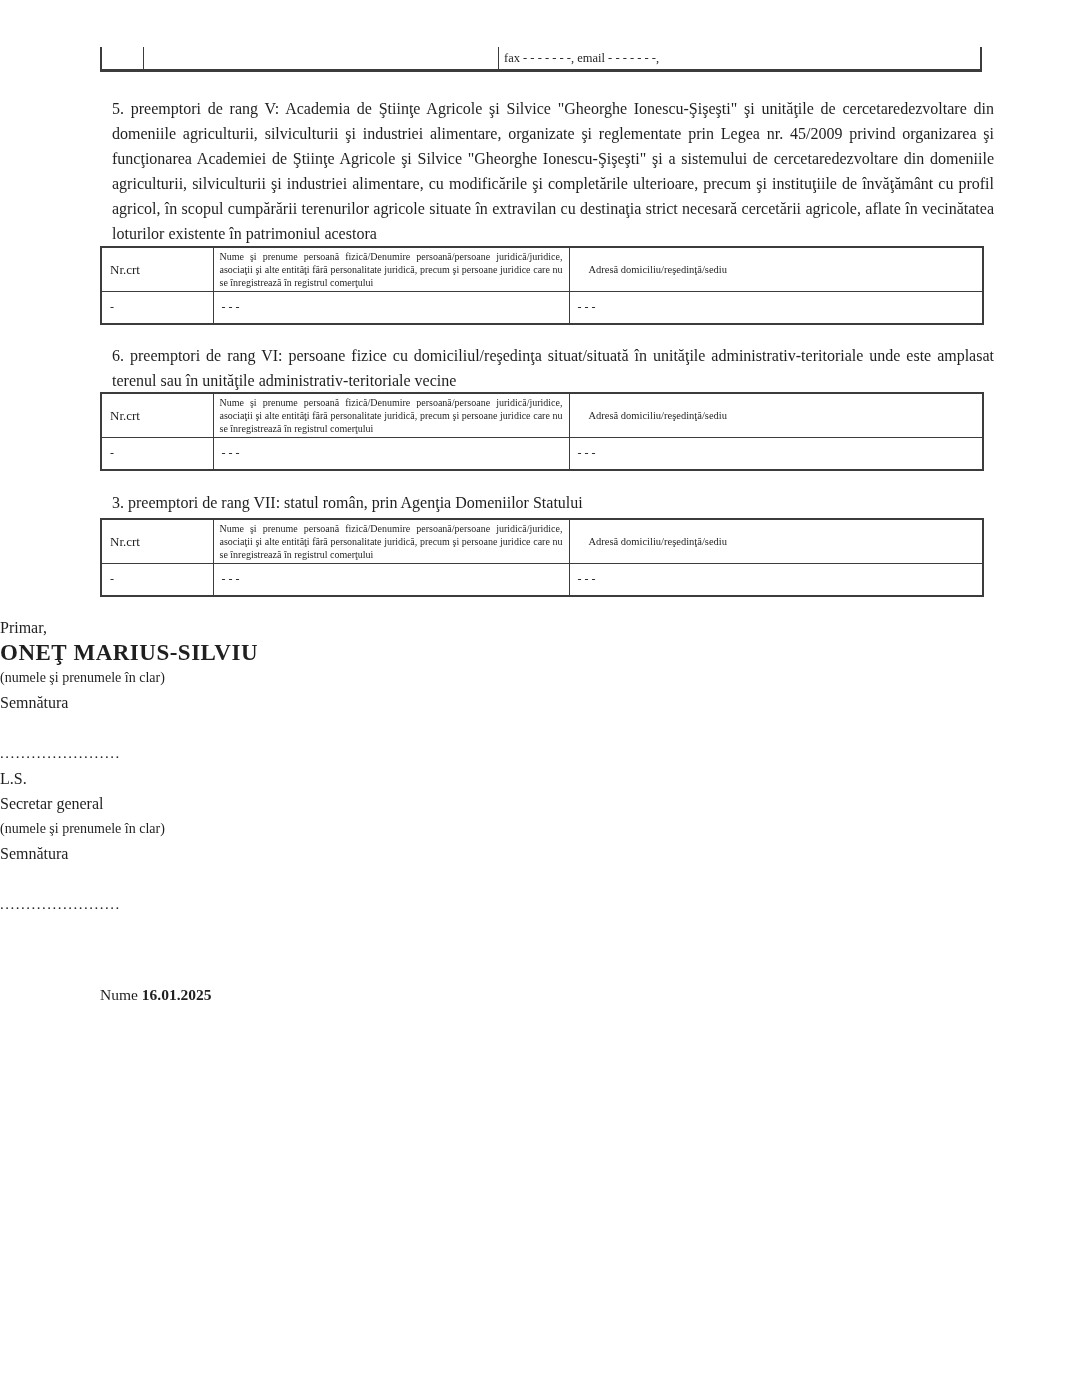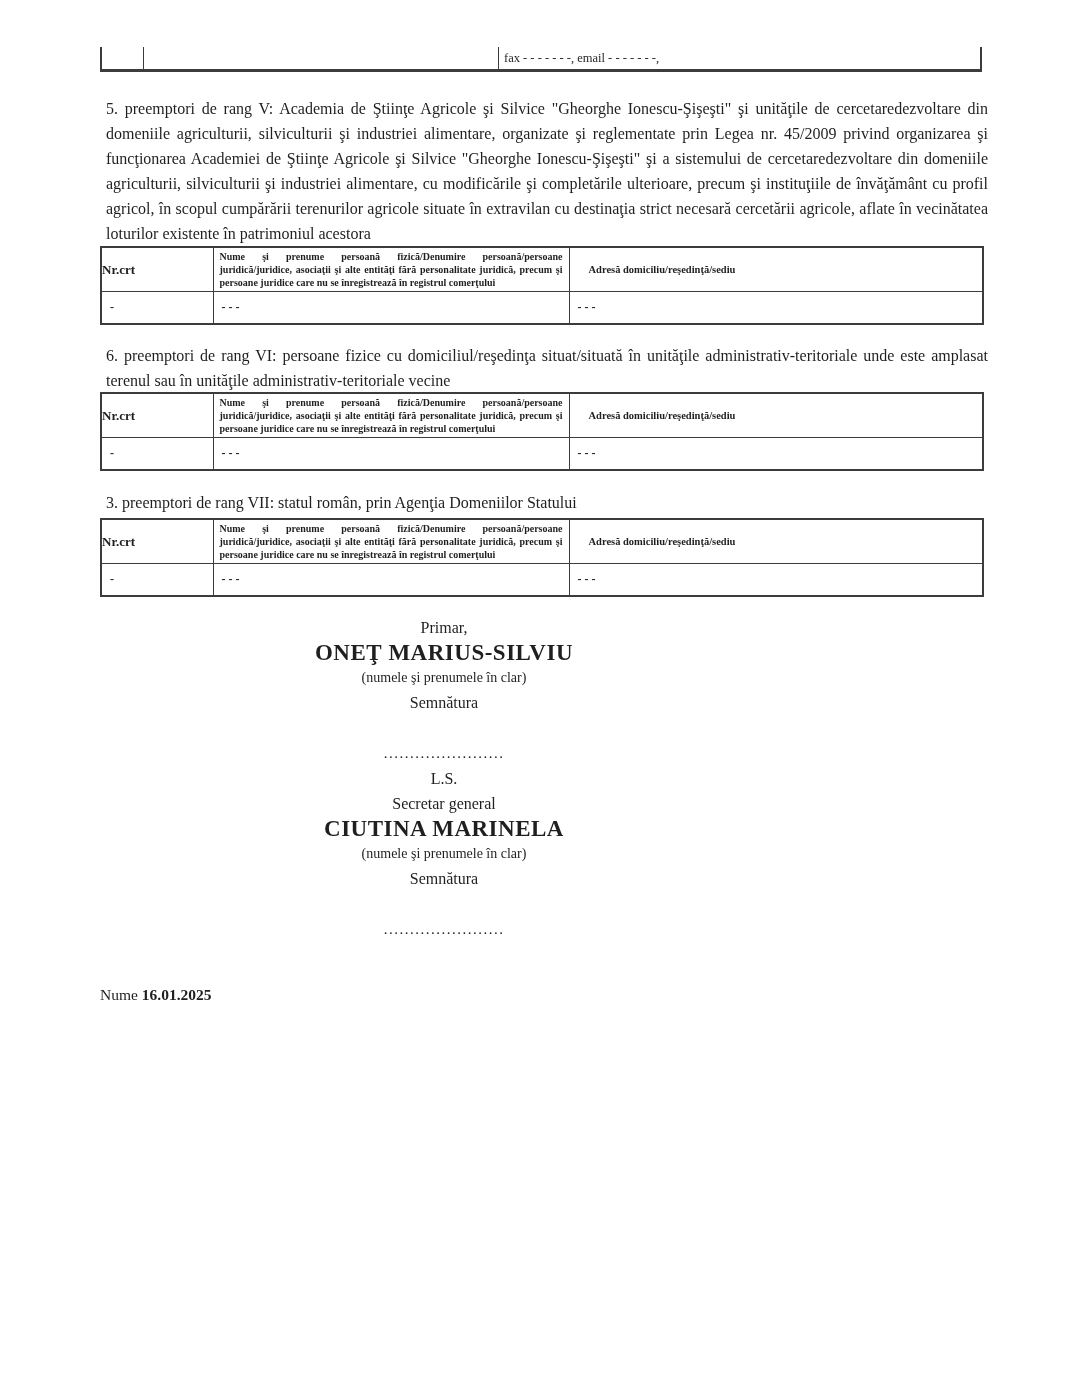--- a/index.html
+++ b/index.html
@@ -34,21 +34,21 @@
   .tf-c1 { width: 43px; }
   .tf-c2 { width: 355px; border-left-width: 1px; }
   .tf-c3 {
     width: 484px; border-left-width: 1px; border-right: 2px solid #3c3c3c;
     font-size: 12.5px; line-height: 22px; padding-left: 5px;
     white-space: nowrap; overflow: hidden;
   }
 
   
   .para {
-    position: absolute; left: 106px; width: 882px;
+    position: absolute; left: 112px; width: 882px;
     margin: 0;
     font-size: 16px; line-height: 25px;
     text-align: justify;
     color: #1f1f1f;
   }
 
   
   table.ptable {
     position: absolute; left: 100px;
     width: 882px;
@@ -57,37 +57,34 @@
     border: 2px solid #3c3c3c;
   }
   table.ptable col.w1 { width: 112px; }
   table.ptable col.w2 { width: 356px; }
   table.ptable col.w3 { width: 414px; }
   table.ptable td {
     border: 1px solid #3c3c3c;
     vertical-align: middle;
     box-sizing: border-box;
     overflow: hidden;
-    font-weight: bold;
   }
   table.ptable tr.head td { height: 43px; }
   table.ptable tr.data td { height: 32px; }
-  td.h-nr   { font-size: 13px; padding: 2px 4px 2px 0; }
+  td.h-nr   { font-size: 13px; padding: 2px 4px 2px 8px; }
   td.h-name { font-size: 10px; line-height: 13px; text-align: justify; padding: 2px 6px; }
   td.h-addr { font-size: 10.5px; padding: 2px 4px 2px 19px; }
   td.d-cell { font-size: 12px; padding: 2px 4px 2px 8px; }
 
   
   .sig-block {
     position: absolute; top: 615px; left: 0;
     width: 872px;
-    text-align: center;
     font-size: 16px; line-height: 25px;
     color: #1f1f1f;
-    padding-left: 8px;
   }
   .sig-line { margin: 0; }
   .sig-name { font-weight: bold; font-size: 23px; letter-spacing: 0.5px; }
   .sig-clar { font-size: 14px; }
   .sig-dots { margin-top: 26px; font-size: 15px; letter-spacing: 1.5px; line-height: 25px; }
   .sig-ls { margin-top: 0; }
 
   
   .date-line {
     position: absolute; top: 983px; left: 100px;
@@ -173,21 +170,20 @@
   </table>
 
   <div class="sig-block">
     <p class="sig-line">Primar,</p>
     <p class="sig-line sig-name">ONEŢ MARIUS-SILVIU</p>
     <p class="sig-line sig-clar">(numele şi prenumele în clar)</p>
     <p class="sig-line">Semnătura</p>
     <p class="sig-line sig-dots">.......................</p>
     <p class="sig-line sig-ls">L.S.</p>
     <p class="sig-line">Secretar general</p>
-    <p class="sig-line sig-name">CIUTINA MARINELA</p>
     <p class="sig-line sig-clar">(numele şi prenumele în clar)</p>
     <p class="sig-line">Semnătura</p>
     <p class="sig-line sig-dots">.......................</p>
   </div>
 
   <div class="date-line">
     <span>Nume</span>
     <span> </span>
     <span class="date-value">16.01.2025</span>
   </div>

